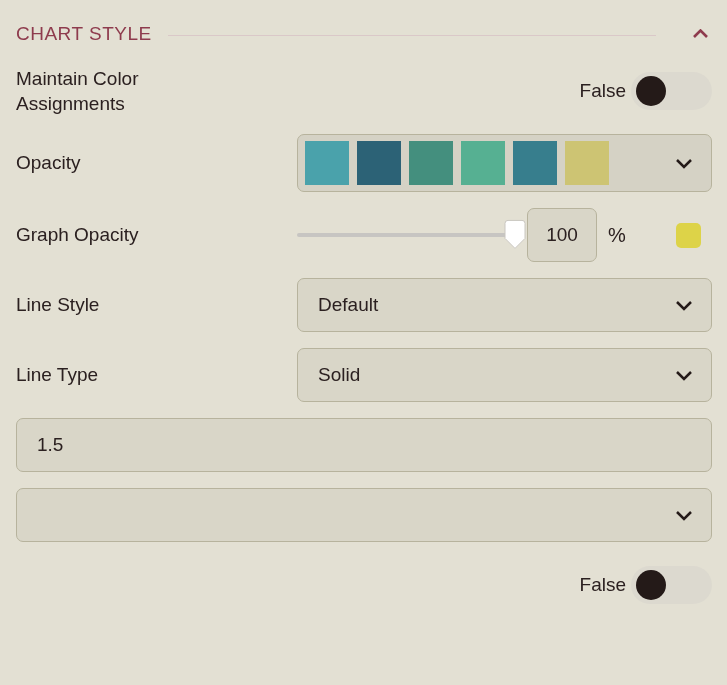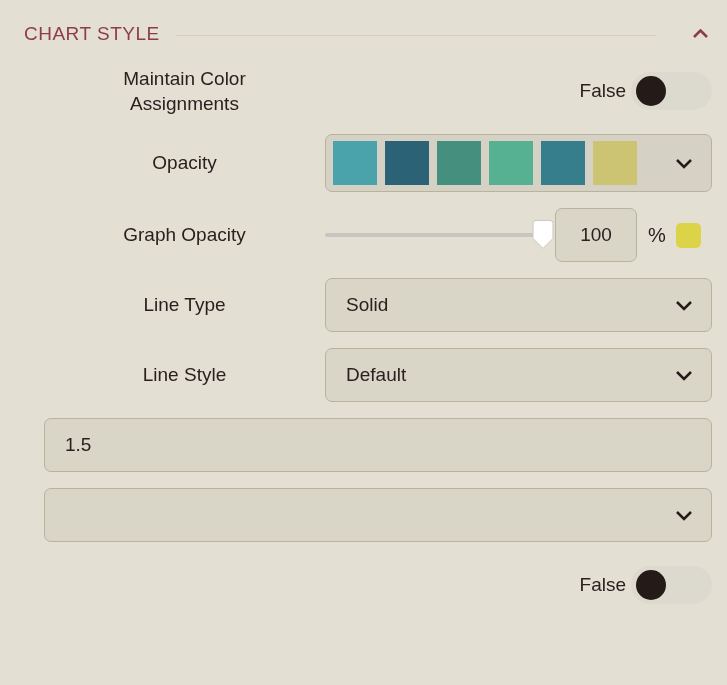--- a/index.html
+++ b/index.html
@@ -2,36 +2,36 @@
 <html style="--background: #e3e0d3; --headerText: #8e3b4d; --headerDivider: #dac8c8; --labelText: #2b2020; --controlBg: #d9d6c8; --controlBorder: #b7b39d; --paletteBg: #d5d2c5; --toggleTrack: #dcd9cf; --toggleKnob: #241a18; --sliderTrack: #c7c5c2; --sliderThumb: #ffffff; --expandBg: #cfccbd; --iconColor: #241a18;"><head>
 <meta charset="utf-8">
 <style>
   html, body { margin:0; padding:0; }
   body {
     width:727px; height:685px; overflow:hidden;
     background: var(--background, #e3e0d3);
     font-family:"Liberation Sans", sans-serif;
     color: var(--labelText, #2b2020);
   }
-  .panel { padding:20px 15px 0 24px; box-sizing:border-box;text-align:center; }
+  .panel { padding:20px 15px 0 16px; box-sizing:border-box; }
 
   
   .header { display:flex; align-items:center; height:28px; }
   .title {
     color: var(--headerText, #8e3b4d);
     font-size:19px; letter-spacing:0.5px; white-space:nowrap;
   }
   .hdr-divider {
     flex:1; height:1px; margin:2px 32px 0 16px;
     background: var(--headerDivider, #dac8c8);
   }
   .collapse-btn { width:24px; height:24px; display:flex; align-items:center; justify-content:center; cursor:pointer; }
 
   
-  .row { display:flex; align-items:center; margin-top:16px;margin-left:20px; }
+  .row { display:flex; align-items:center; margin-top:16px; }
   .row .label { flex:0 0 281px; font-size:19px; line-height:1.32; }
   .label .wrap { display:inline-block; max-width:175px; }
   .control { flex:1; display:flex; align-items:center; min-height:54px; }
 
   
   .box {
     flex:1; height:54px; box-sizing:border-box;
     background: var(--controlBg, #d9d6c8);
     border:1px solid var(--controlBorder, #b7b39d);
     border-radius:7px;
@@ -66,21 +66,21 @@
     border-radius:50%; background: var(--toggleKnob, #241a18);
   }
 
   
   .slider-track {
     width:218px; height:4px; border-radius:2px; position:relative;
     background: var(--sliderTrack, #c7c5c2); flex:none;
   }
   .slider-thumb { position:absolute; right:-11px; top:50%; transform:translateY(-52%); display:flex; cursor:pointer; }
   .num-box {
-    width:82px; height:54px; box-sizing:border-box; margin-left:12px;
+    width:70px; height:54px; box-sizing:border-box; margin-left:12px;
     background: var(--controlBg, #d9d6c8);
     border:1px solid var(--controlBorder, #b7b39d);
     border-radius:7px; display:flex; align-items:center; justify-content:center;
     font-size:19px;
   }
   .unit { font-size:20px; margin-left:11px; }
   .mini-swatch { width:25px; height:25px; border-radius:5px; margin-left:auto; margin-right:11px; flex:none; cursor:pointer; }
 
   
   .cp-box {
@@ -155,38 +155,38 @@
             </svg>
         </span>
       </div>
       <div class="num-box">100</div>
       <span class="unit">%</span>
       <span class="mini-swatch" style="background: rgb(221, 211, 72);"></span>
     </div>
   </div>
 
   <div class="row">
+    <div class="label">Line Style</div>
+    <div class="control">
+      <div class="box">
+        <span>Default</span>
+        <span class="chev">
+          <svg width="18" height="11" viewBox="0 0 18 11">
+              <polyline points="2,2 9,9 16,2" fill="none" stroke="#241a18" stroke-width="2.5"></polyline>
+            </svg>
+        </span>
+      </div>
+    </div>
+  </div>
+
+  <div class="row">
     <div class="label">Line Type</div>
     <div class="control">
       <div class="box">
         <span>Solid</span>
-        <span class="chev">
-          <svg width="18" height="11" viewBox="0 0 18 11">
-              <polyline points="2,2 9,9 16,2" fill="none" stroke="#241a18" stroke-width="2.5"></polyline>
-            </svg>
-        </span>
-      </div>
-    </div>
-  </div>
-
-  <div class="row">
-    <div class="label">Line Style</div>
-    <div class="control">
-      <div class="box">
-        <span>Default</span>
         <span class="chev">
           <svg width="18" height="11" viewBox="0 0 18 11">
               <polyline points="2,2 9,9 16,2" fill="none" stroke="#241a18" stroke-width="2.5"></polyline>
             </svg>
         </span>
       </div>
     </div>
   </div>
 
   <div class="row">

